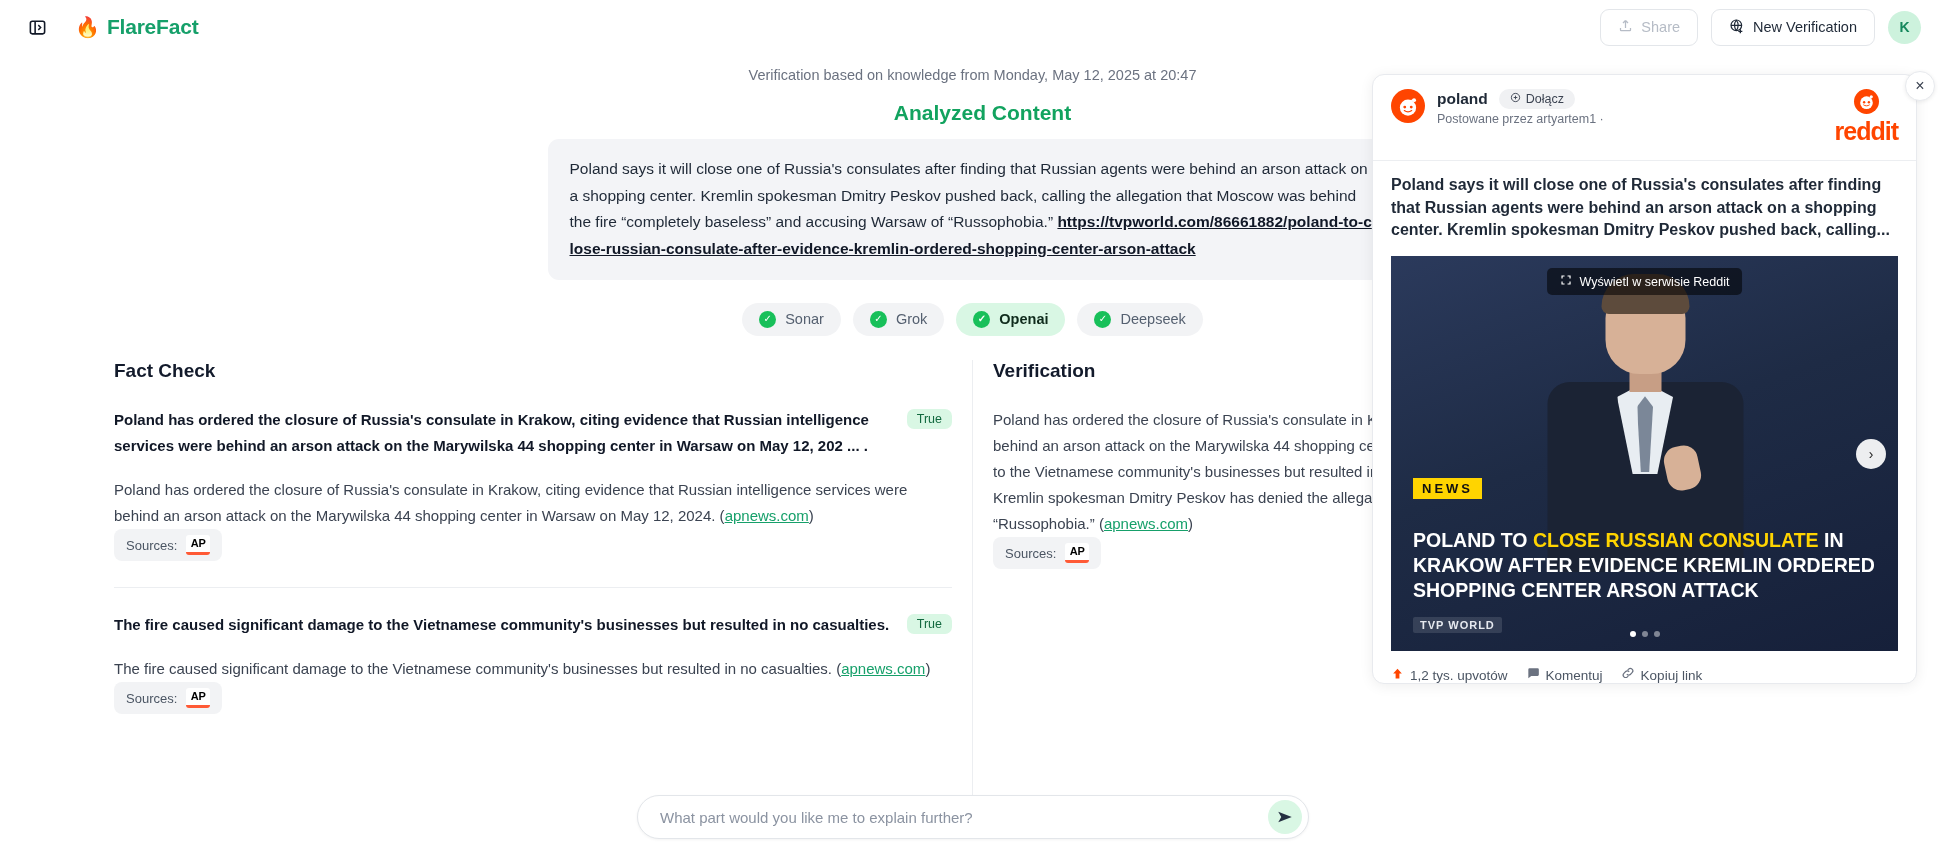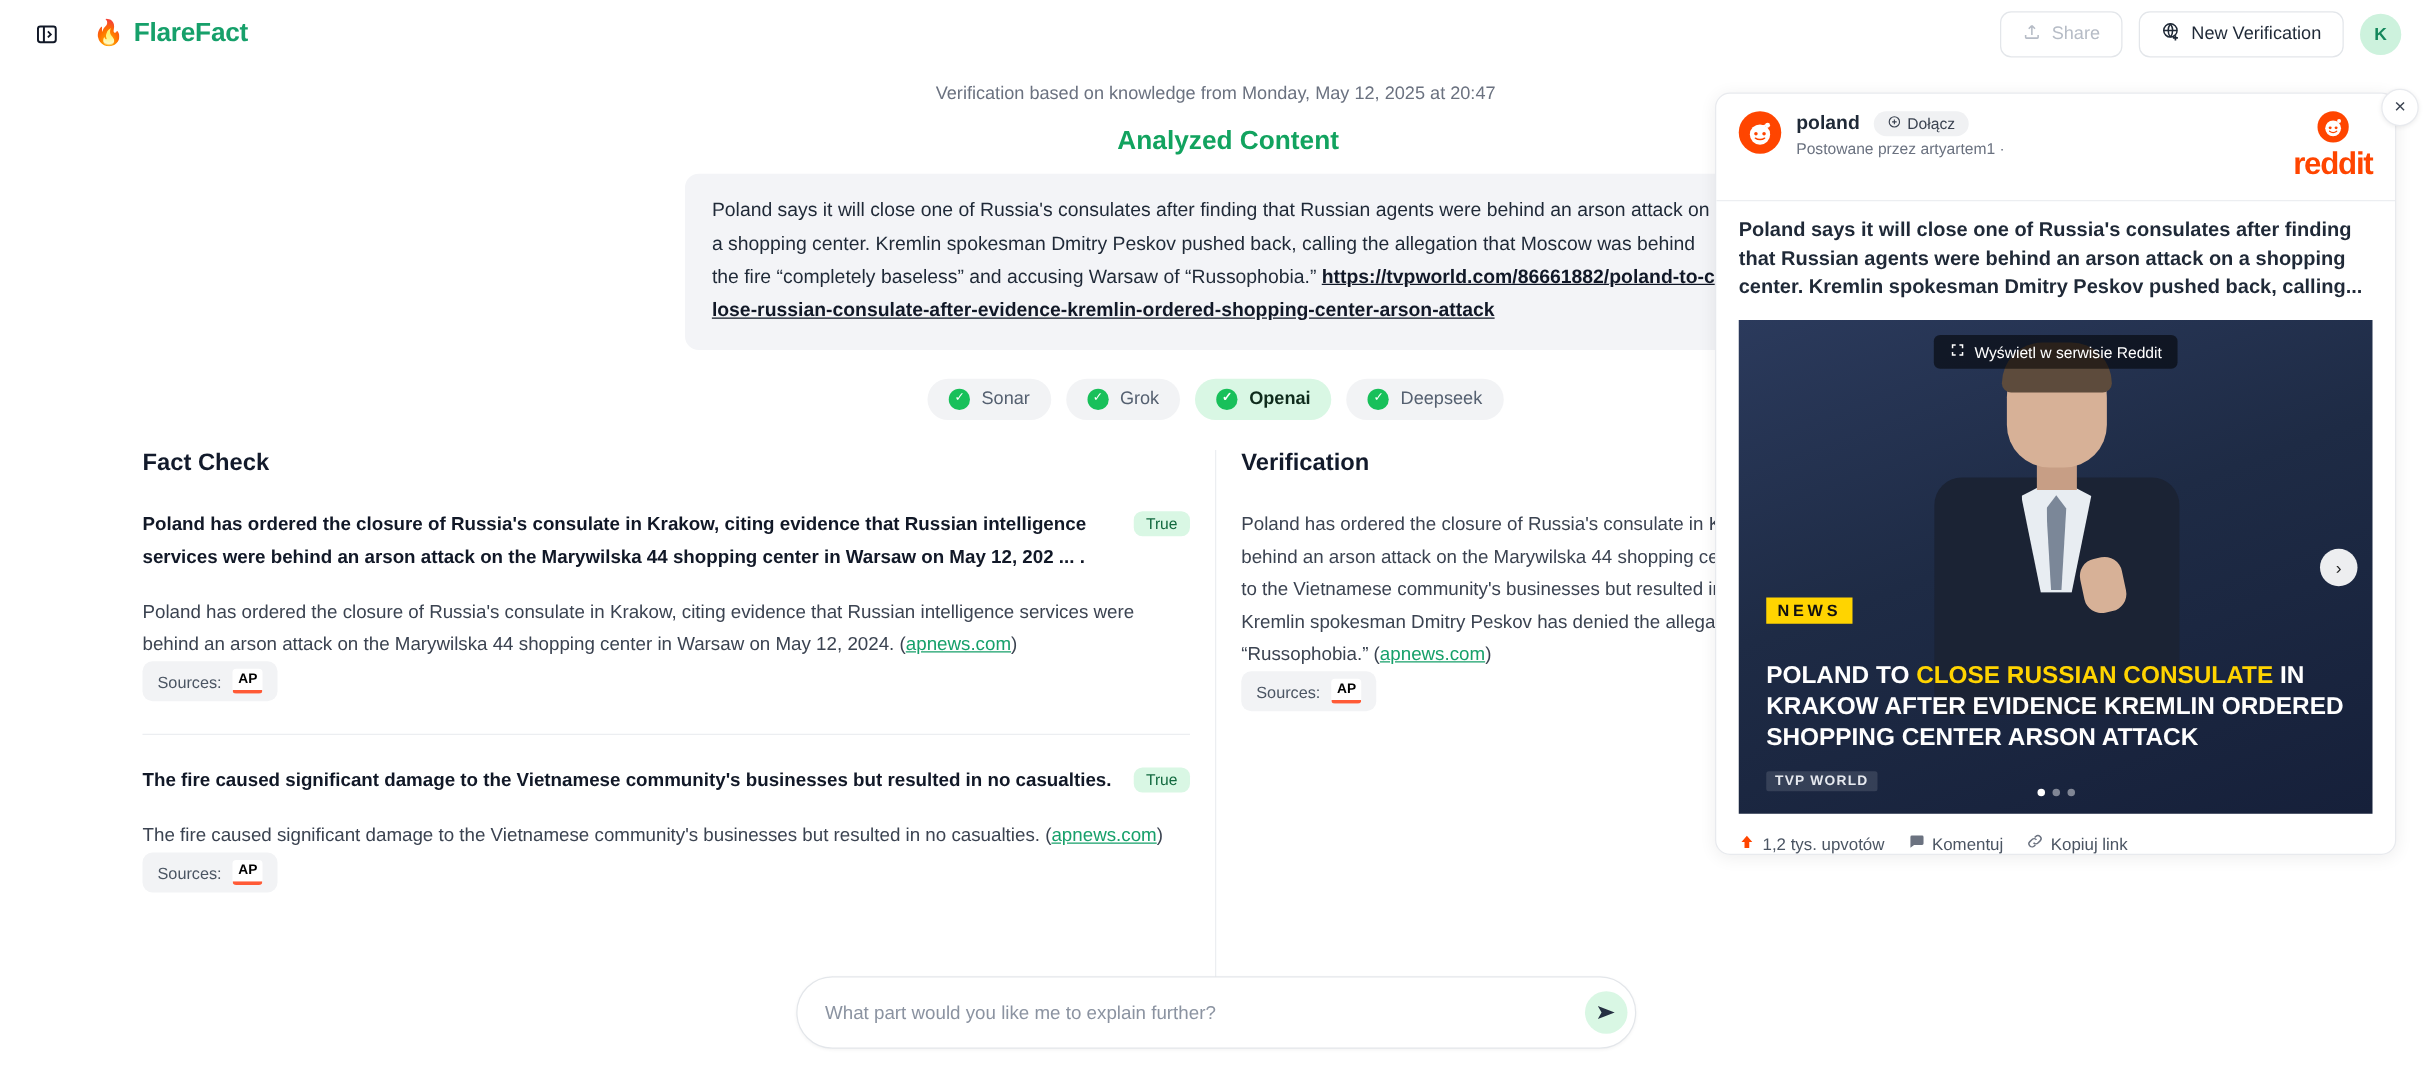--- a/index.html
+++ b/index.html
@@ -119,21 +119,21 @@
     border-bottom: 3px solid #ff5a36; line-height: 1;
   }
   .claim-sep { height: 1px; background: #eceef1; margin: 26px 0 24px; }
   .expl-body { font-size: 15px; line-height: 1.74; color: #3b4351; }
 
   
   .chatbar {
     position: absolute; left: 637px; bottom: 18px; width: 672px;
     display: flex; align-items: center;
     background: #fff; border: 1px solid #e3e6ea; border-radius: 29px;
-    height: 58px; padding: 0 6px 0 22px; box-shadow: 0 1px 3px rgba(0,0,0,.05); gap: 32px;
+    height: 44px; padding: 0 6px 0 22px; box-shadow: 0 1px 3px rgba(0,0,0,.05); gap: 32px;
   }
   .chatbar input {
     flex: 1; border: 0; outline: 0; font-size: 15px;
     font-family: "Liberation Sans", sans-serif; color: #1f2937; background: transparent;
   }
   .chatbar input::placeholder { color: #8b93a1; }
   .send-btn {
     width: 34px; height: 34px; border-radius: 50%; background: #d9f7e4;
     display: flex; align-items: center; justify-content: center; cursor: pointer;
     color: #253042;

